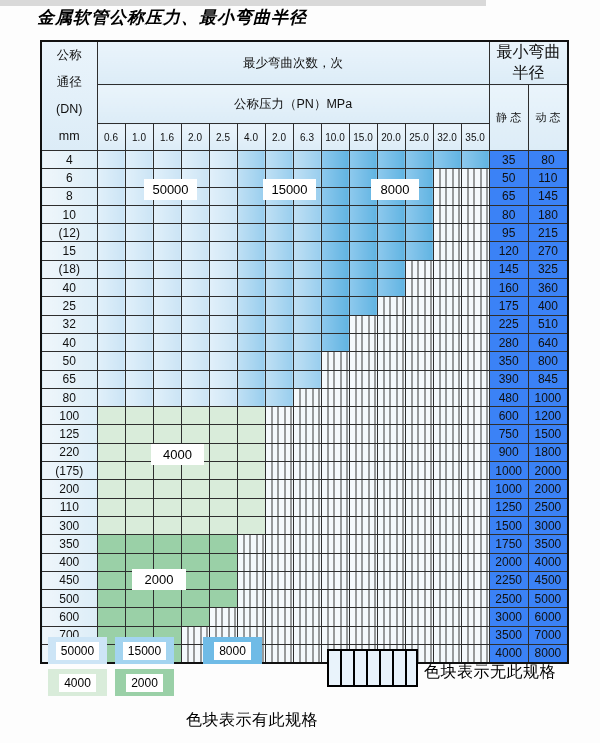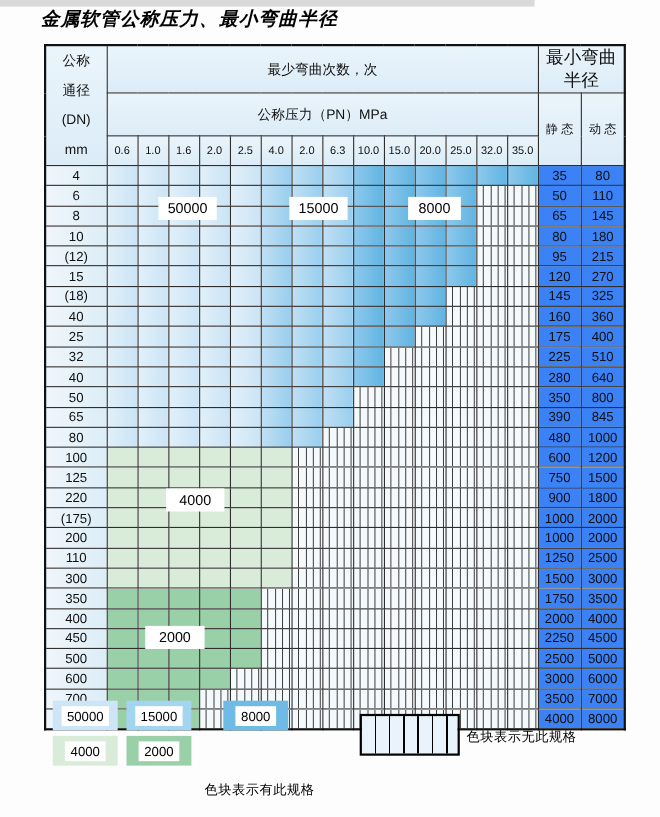--- a/index.html
+++ b/index.html
@@ -42,21 +42,21 @@
   .lbl-4000{left:151px;top:444px;width:53px}
   .lbl-2000{left:132px;top:569px;width:54px}
 
   .sw{position:absolute;width:59px;height:27px;display:flex;align-items:center;justify-content:center}
   .sw .swlab{background:#fff;font-size:12px;line-height:16px;padding:1px 5px;color:#000}
   .sw1{left:48px;top:637px;background:#cde5f6}
   .sw2{left:115px;top:637px;background:#a3d4f0}
   .sw3{left:203px;top:637px;background:#6fbbe6}
   .sw4{left:48px;top:669px;background:#d9ecda}
   .sw5{left:115px;top:669px;background:#9ad0a7}
-  .legtext{position:absolute;font-size:12px;color:#000;letter-spacing:0.5px}
+  .legtext{position:absolute;font-size:16px;color:#000;letter-spacing:0.5px}
   .havetext{left:186px;top:710px}
   .notext{left:424px;top:662px}
   .hatchbox{position:absolute;left:327px;top:649px;width:91px;height:38px;border:2px solid #000;
             background:repeating-linear-gradient(90deg,#e9f3fb 0px,#e9f3fb 11.5px,#000 11.5px,#13
 
 px)}
   .hatchbox{background:repeating-linear-gradient(90deg,#e9f3fb 0px,#e9f3fb 11.5px,#000 11.5px,#000 13px)}
 </style>
 </head>
 <body>

